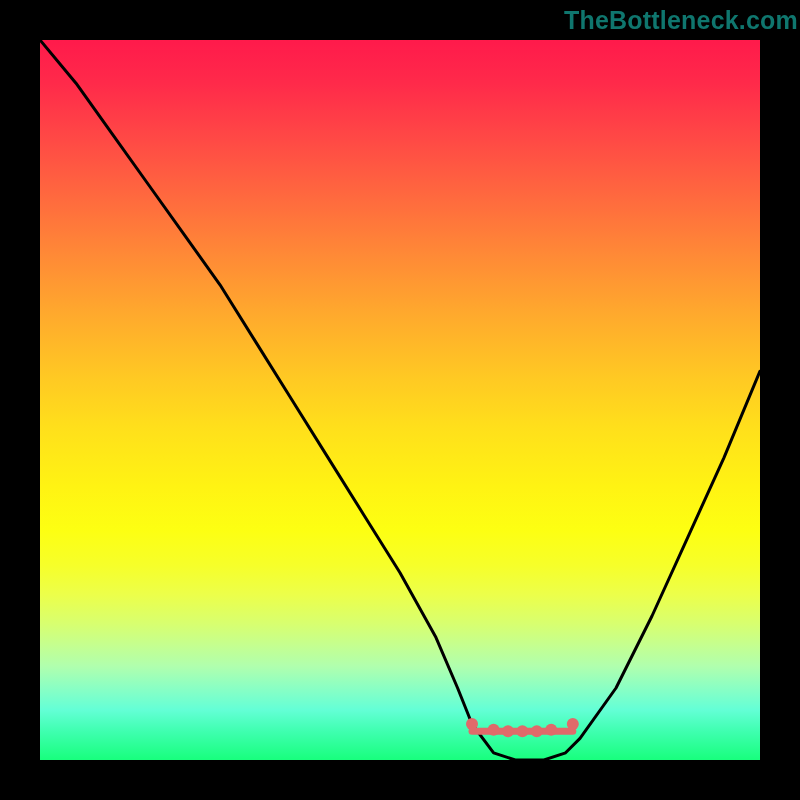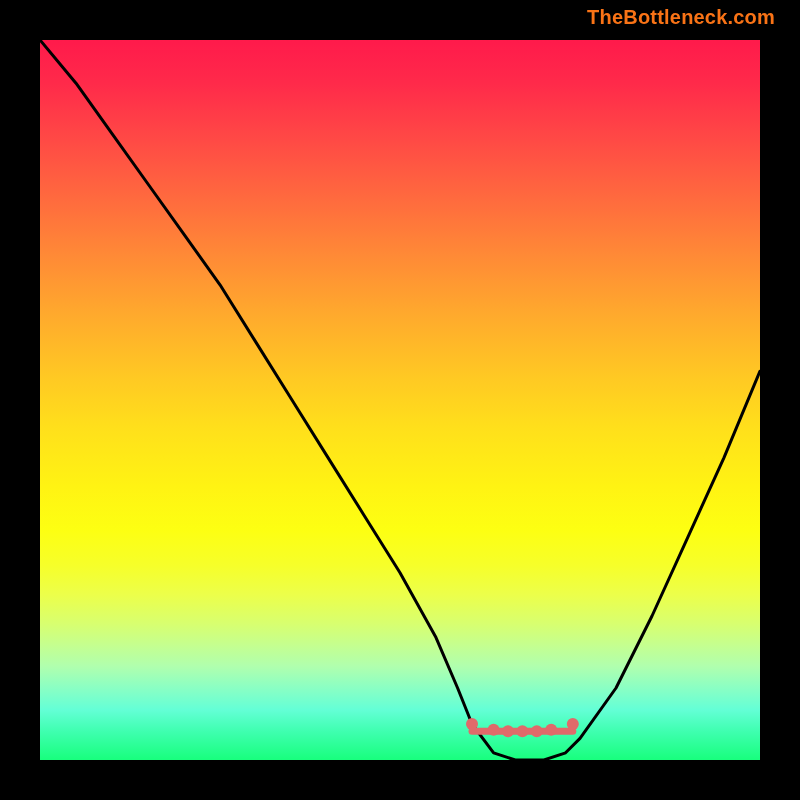--- a/index.html
+++ b/index.html
@@ -13,23 +13,23 @@
   }
   .frame {
     position: relative;
     width: 800px;
     height: 800px;
     background: #000;
   }
   .watermark {
     position: absolute;
     top: 6px;
-    right: 25px;
-    color: #f97316;
-    font-size: 20px;
+    right: 2px;
+    color: #0f766e;
+    font-size: 25px;
     font-weight: 600;
     letter-spacing: 0.2px;
     z-index: 20;
   }
   .plot-outer {
     position: absolute;
     left: 40px;
     top: 40px;
     width: 720px;
     height: 720px;

